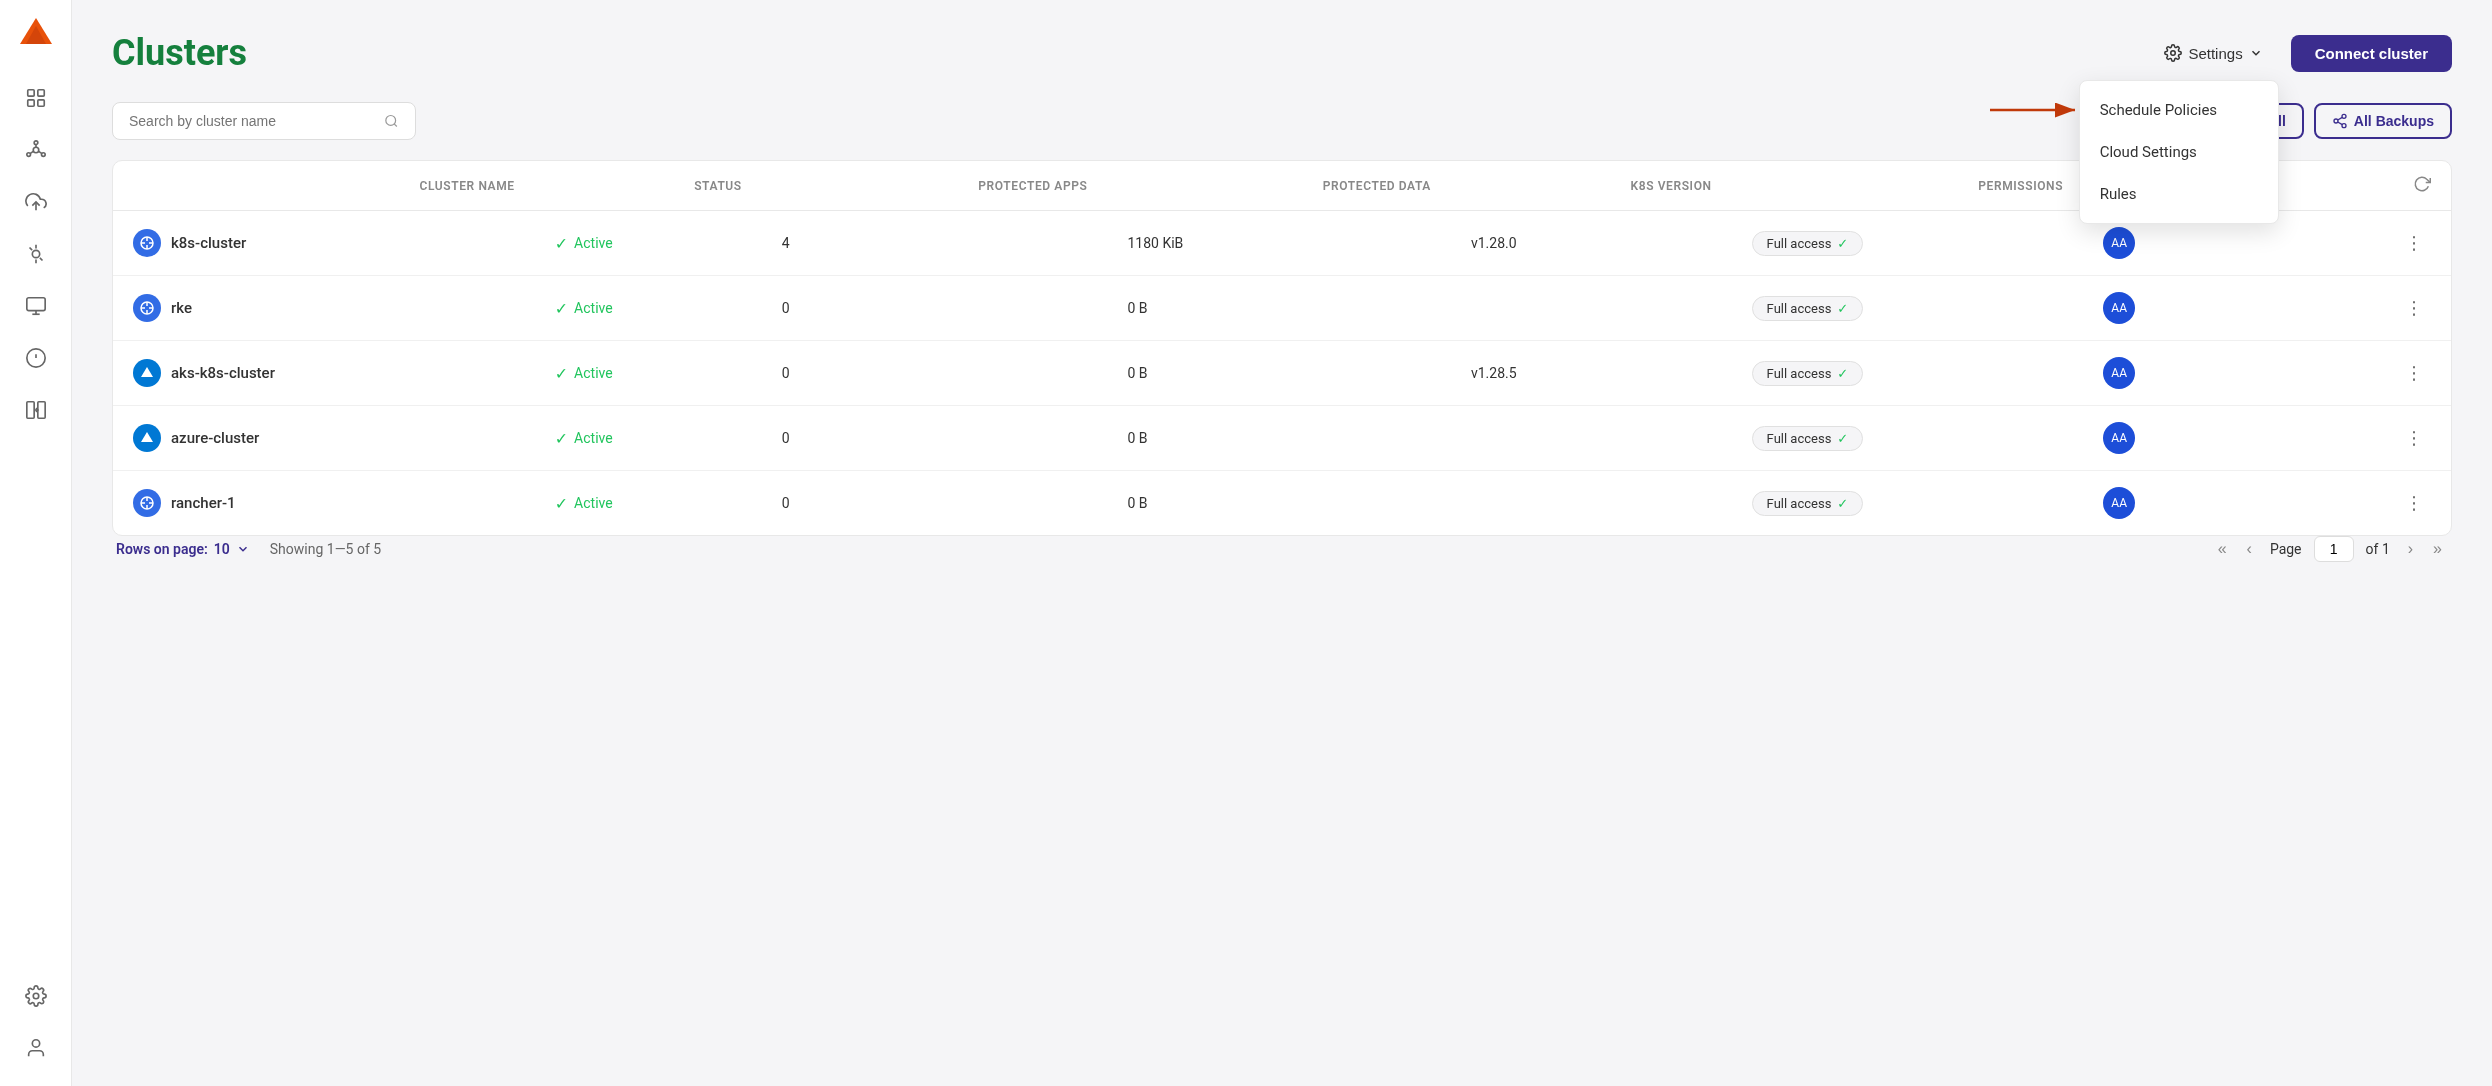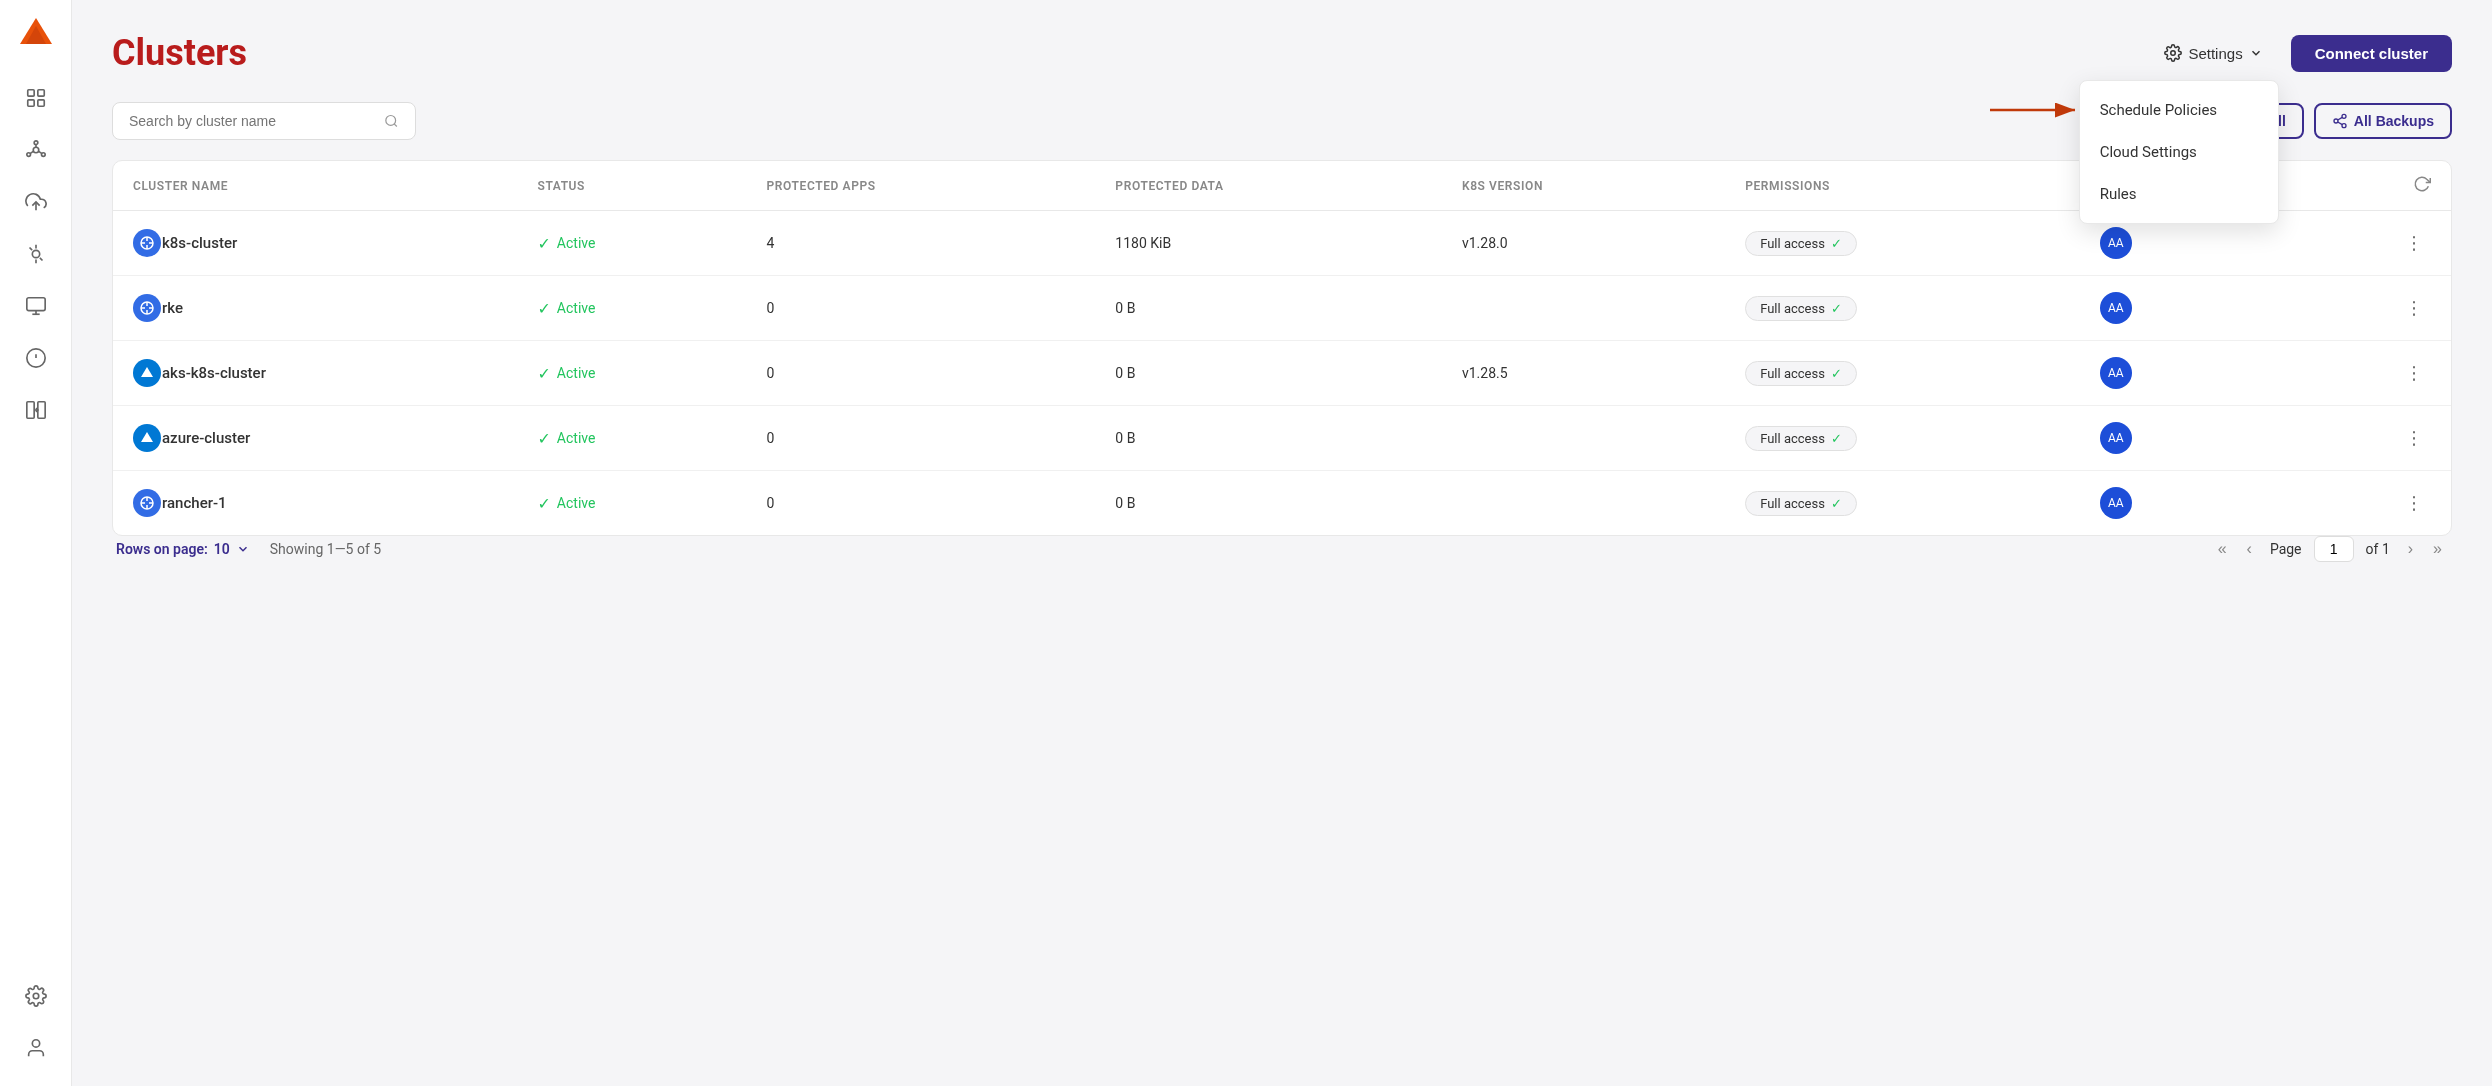--- a/index.html
+++ b/index.html
@@ -52,21 +52,21 @@
     
     .header {
       display: flex;
       align-items: center;
       justify-content: space-between;
       margin-bottom: 28px;
     }
     .page-title {
       font-size: 36px;
       font-weight: 700;
-      color: #b91c1c;
+      color: #15803d;
     }
     .header-actions {
       display: flex;
       align-items: center;
       gap: 12px;
     }
     .settings-btn {
       display: flex;
       align-items: center;
       gap: 6px;
@@ -166,41 +166,41 @@
       overflow: hidden;
     }
     table {
       width: 100%;
       border-collapse: collapse;
     }
     thead tr {
       border-bottom: 1px solid #e8e8e8;
     }
     thead th {
-      text-align: left;
+      text-align: right;
       padding: 14px 20px;
       font-size: 12px;
       font-weight: 600;
       color: #888;
       letter-spacing: 0.05em;
       text-transform: uppercase;
     }
     tbody tr {
       border-bottom: 1px solid #f0f0f0;
     }
     tbody tr:last-child { border-bottom: none; }
     tbody td {
       padding: 16px 20px;
       font-size: 14px;
       color: #333;
     }
     .cluster-name-cell {
       display: flex;
       align-items: center;
-      gap: 1px;
+      gap: 10px;
       font-size: 15px;
       font-weight: 500;
     }
     .cluster-icon {
       width: 28px;
       height: 28px;
       border-radius: 50%;
       display: flex;
       align-items: center;
       justify-content: center;

